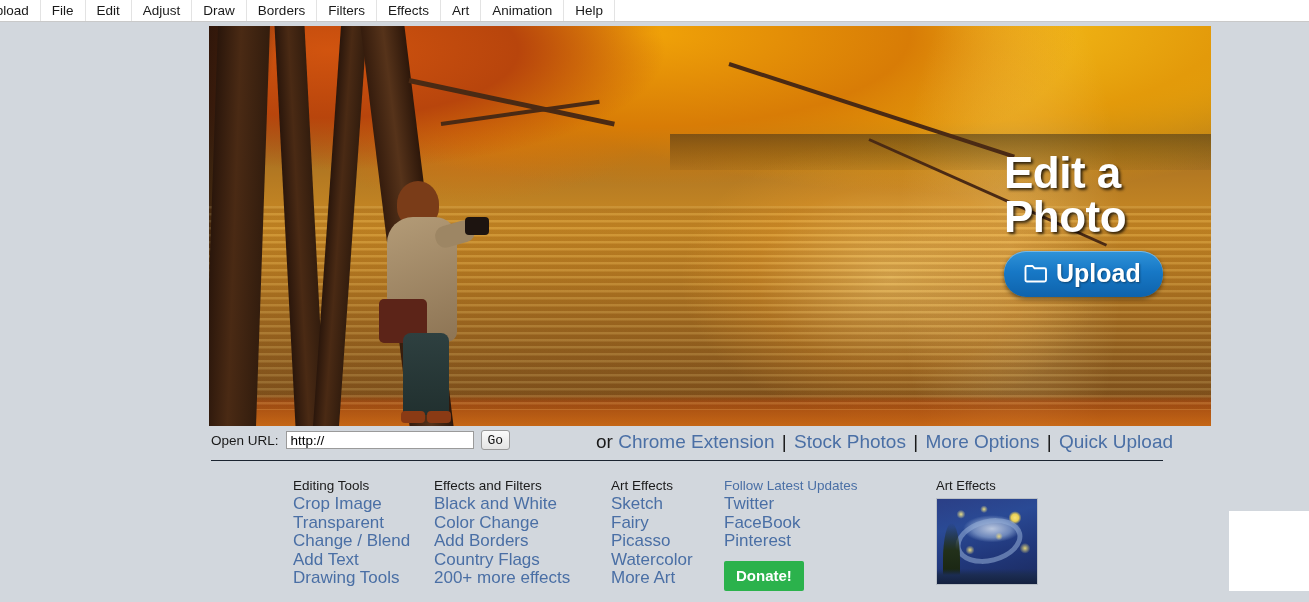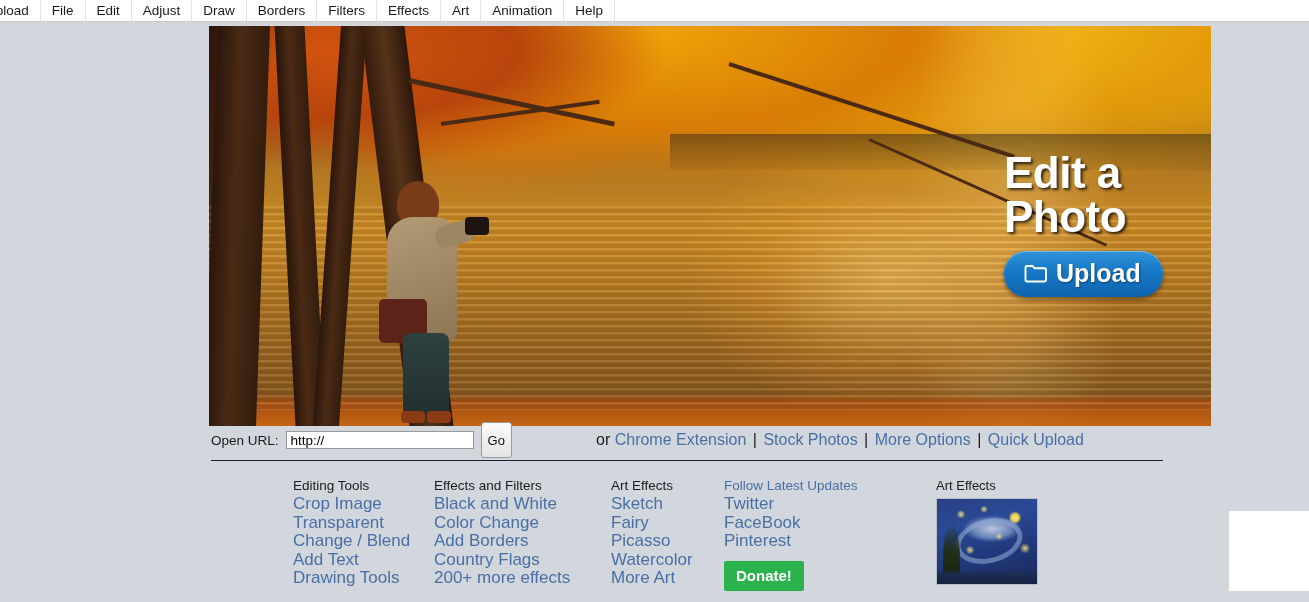--- a/index.html
+++ b/index.html
@@ -192,37 +192,37 @@
     padding: 8px 4px;
     font-family: "Liberation Sans", sans-serif;
     font-size: 13.5px;
     color: #000;
     border: 1px solid #9a9a9a;
     background: #fff;
     box-sizing: border-box;
   }
   #go-button {
     margin-left: 7px;
-    height: 36px;
+    height: 20px;
     min-width: 28px;
     padding: 0 6px;
-    font-family: Liberation Sans, sans-serif;
+    font-family: Liberation Mono, monospace;
     font-size: 13px;
     color: #111;
     background: linear-gradient(to bottom,#fbfbfb,#e4e4e4);
     border: 1px solid #9a9a9a;
     border-radius: 3px;
     cursor: pointer;
   }
 
   #quicklinks {
     position: absolute;
     left: 596px;
     top: 431px;
-    font-size: 16px;
+    font-size: 19px;
     color: #1a1a1a;
     white-space: nowrap;
   }
   #quicklinks a, .flink {
     color: #4a6fa5;
     text-decoration: none;
     cursor: pointer;
   }
   #quicklinks .sep { color: #1a1a1a; padding: 0 2px; }
 

